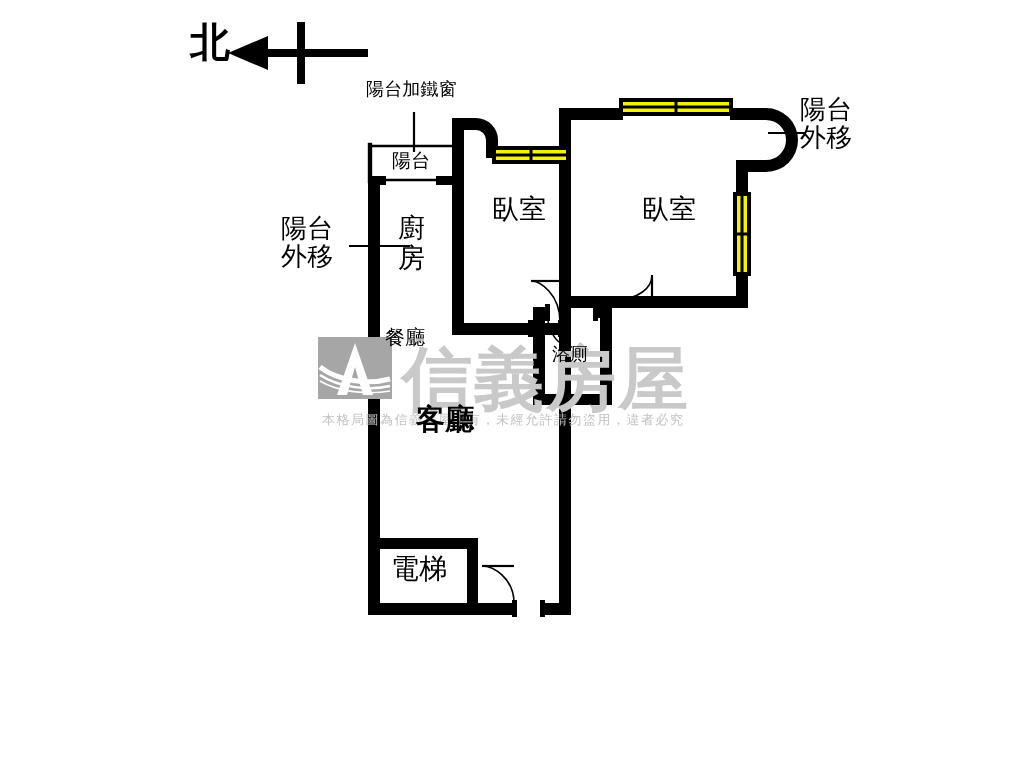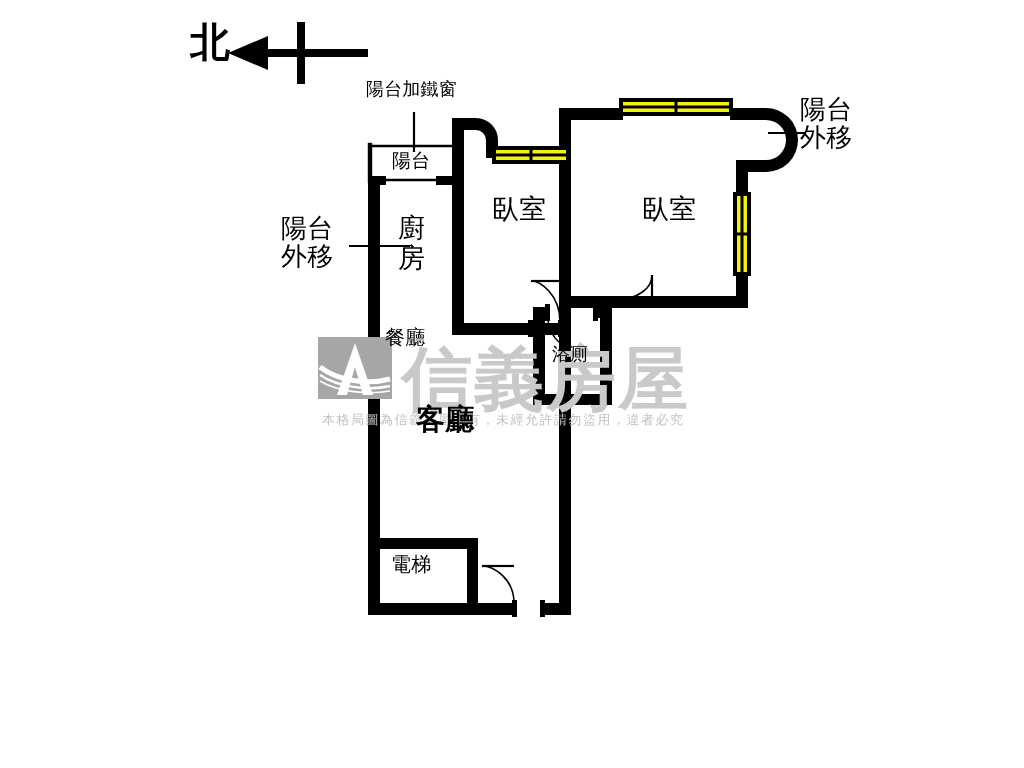--- a/index.html
+++ b/index.html
@@ -51,21 +51,21 @@
   .lbl-ironwin { font-size: 18px; left: 366px; top: 80px; }
   .lbl-balc-r  { font-size: 26px; left: 800px; top: 96px; text-align: left; }
   .lbl-balc-l  { font-size: 26px; left: 281px; top: 215px; text-align: left; }
   .lbl-balcony { font-size: 19px; left: 392px; top: 151px; }
   .lbl-kitchen { font-size: 27px; left: 398px; top: 213px; line-height: 1.12; }
   .lbl-bed1    { font-size: 27px; left: 492px; top: 195px; }
   .lbl-bed2    { font-size: 27px; left: 642px; top: 195px; }
   .lbl-dining  { font-size: 20px; left: 385px; top: 327px; }
   .lbl-living  { font-size: 29px; left: 416px; top: 404px; font-weight: bold; }
   .lbl-bath    { font-size: 18px; left: 552px; top: 345px; }
-  .lbl-elev    { font-size: 20px; left: 391px; top: 554px; }
+  .lbl-elev    { font-size: 28px; left: 391px; top: 554px; }
 
   
   #watermark {
     position: absolute;
     left: 318px;
     top: 337px;
     width: 390px;
     height: 98px;
     pointer-events: none;
     text-align: right;

